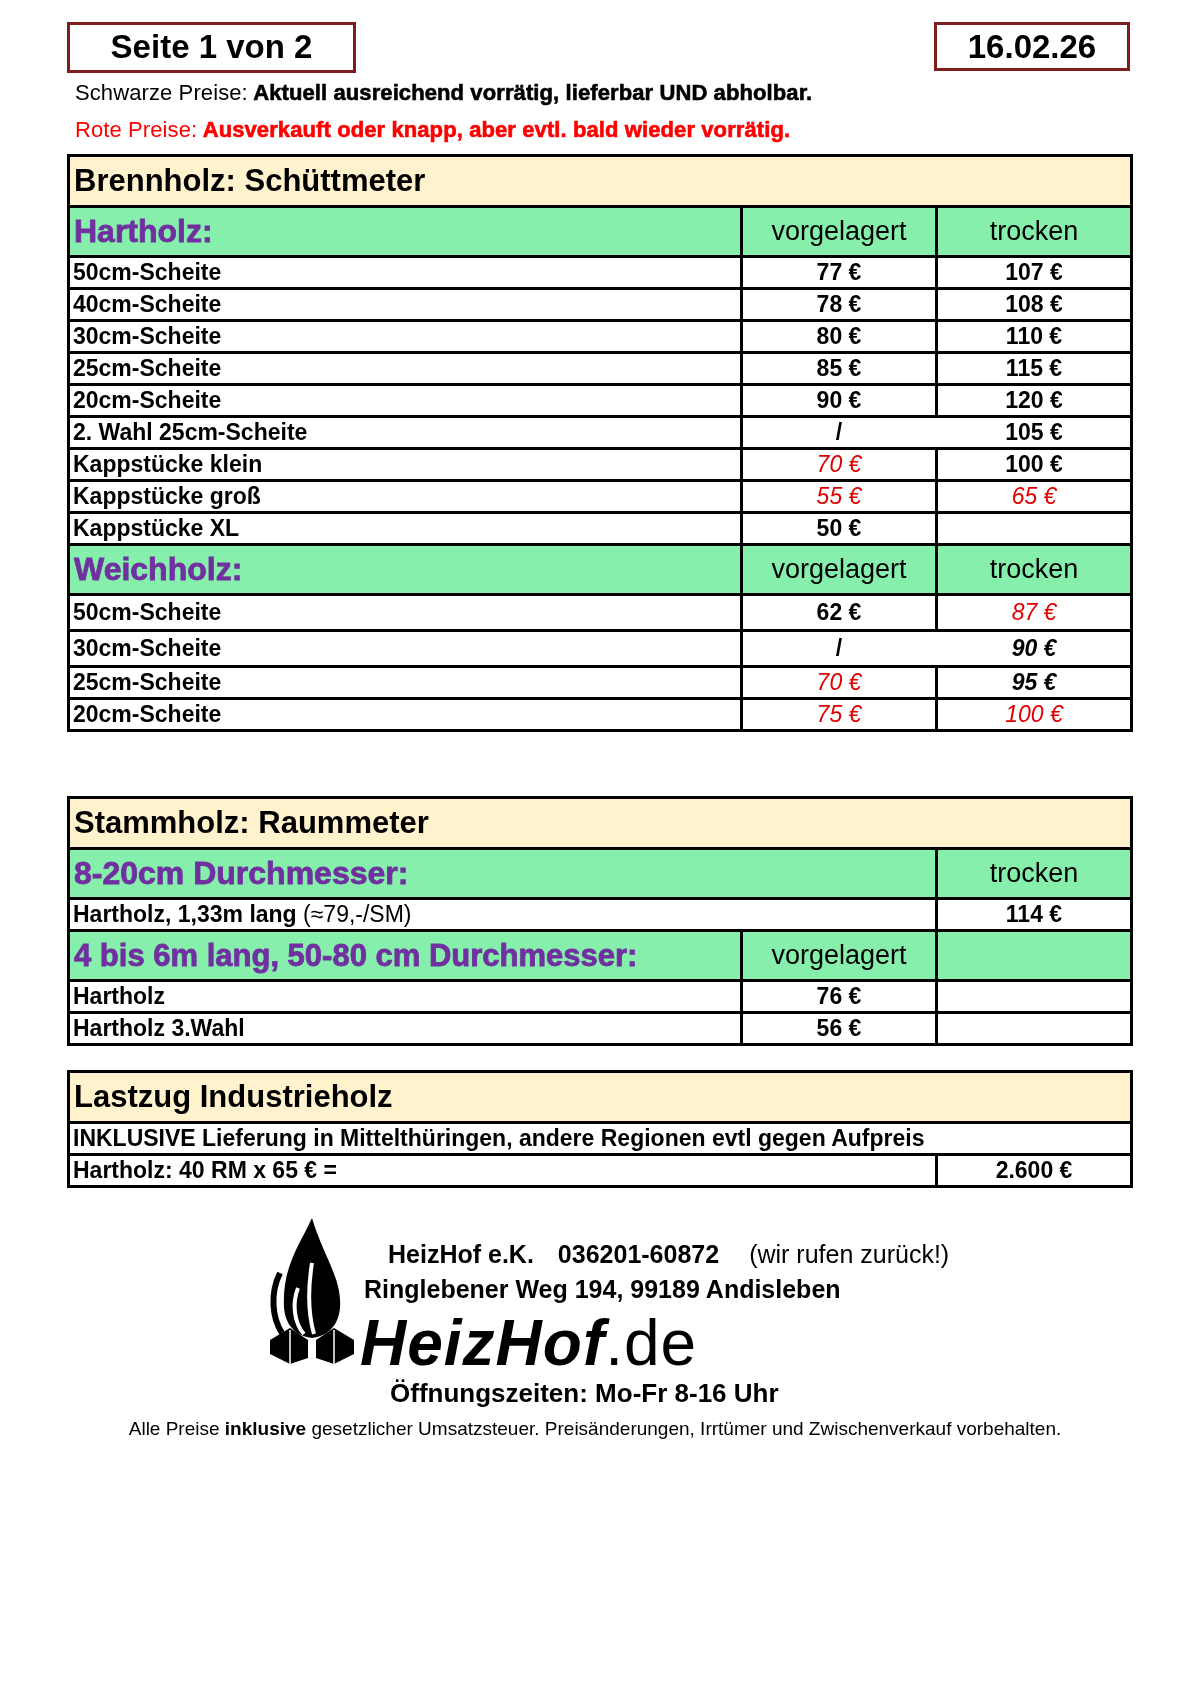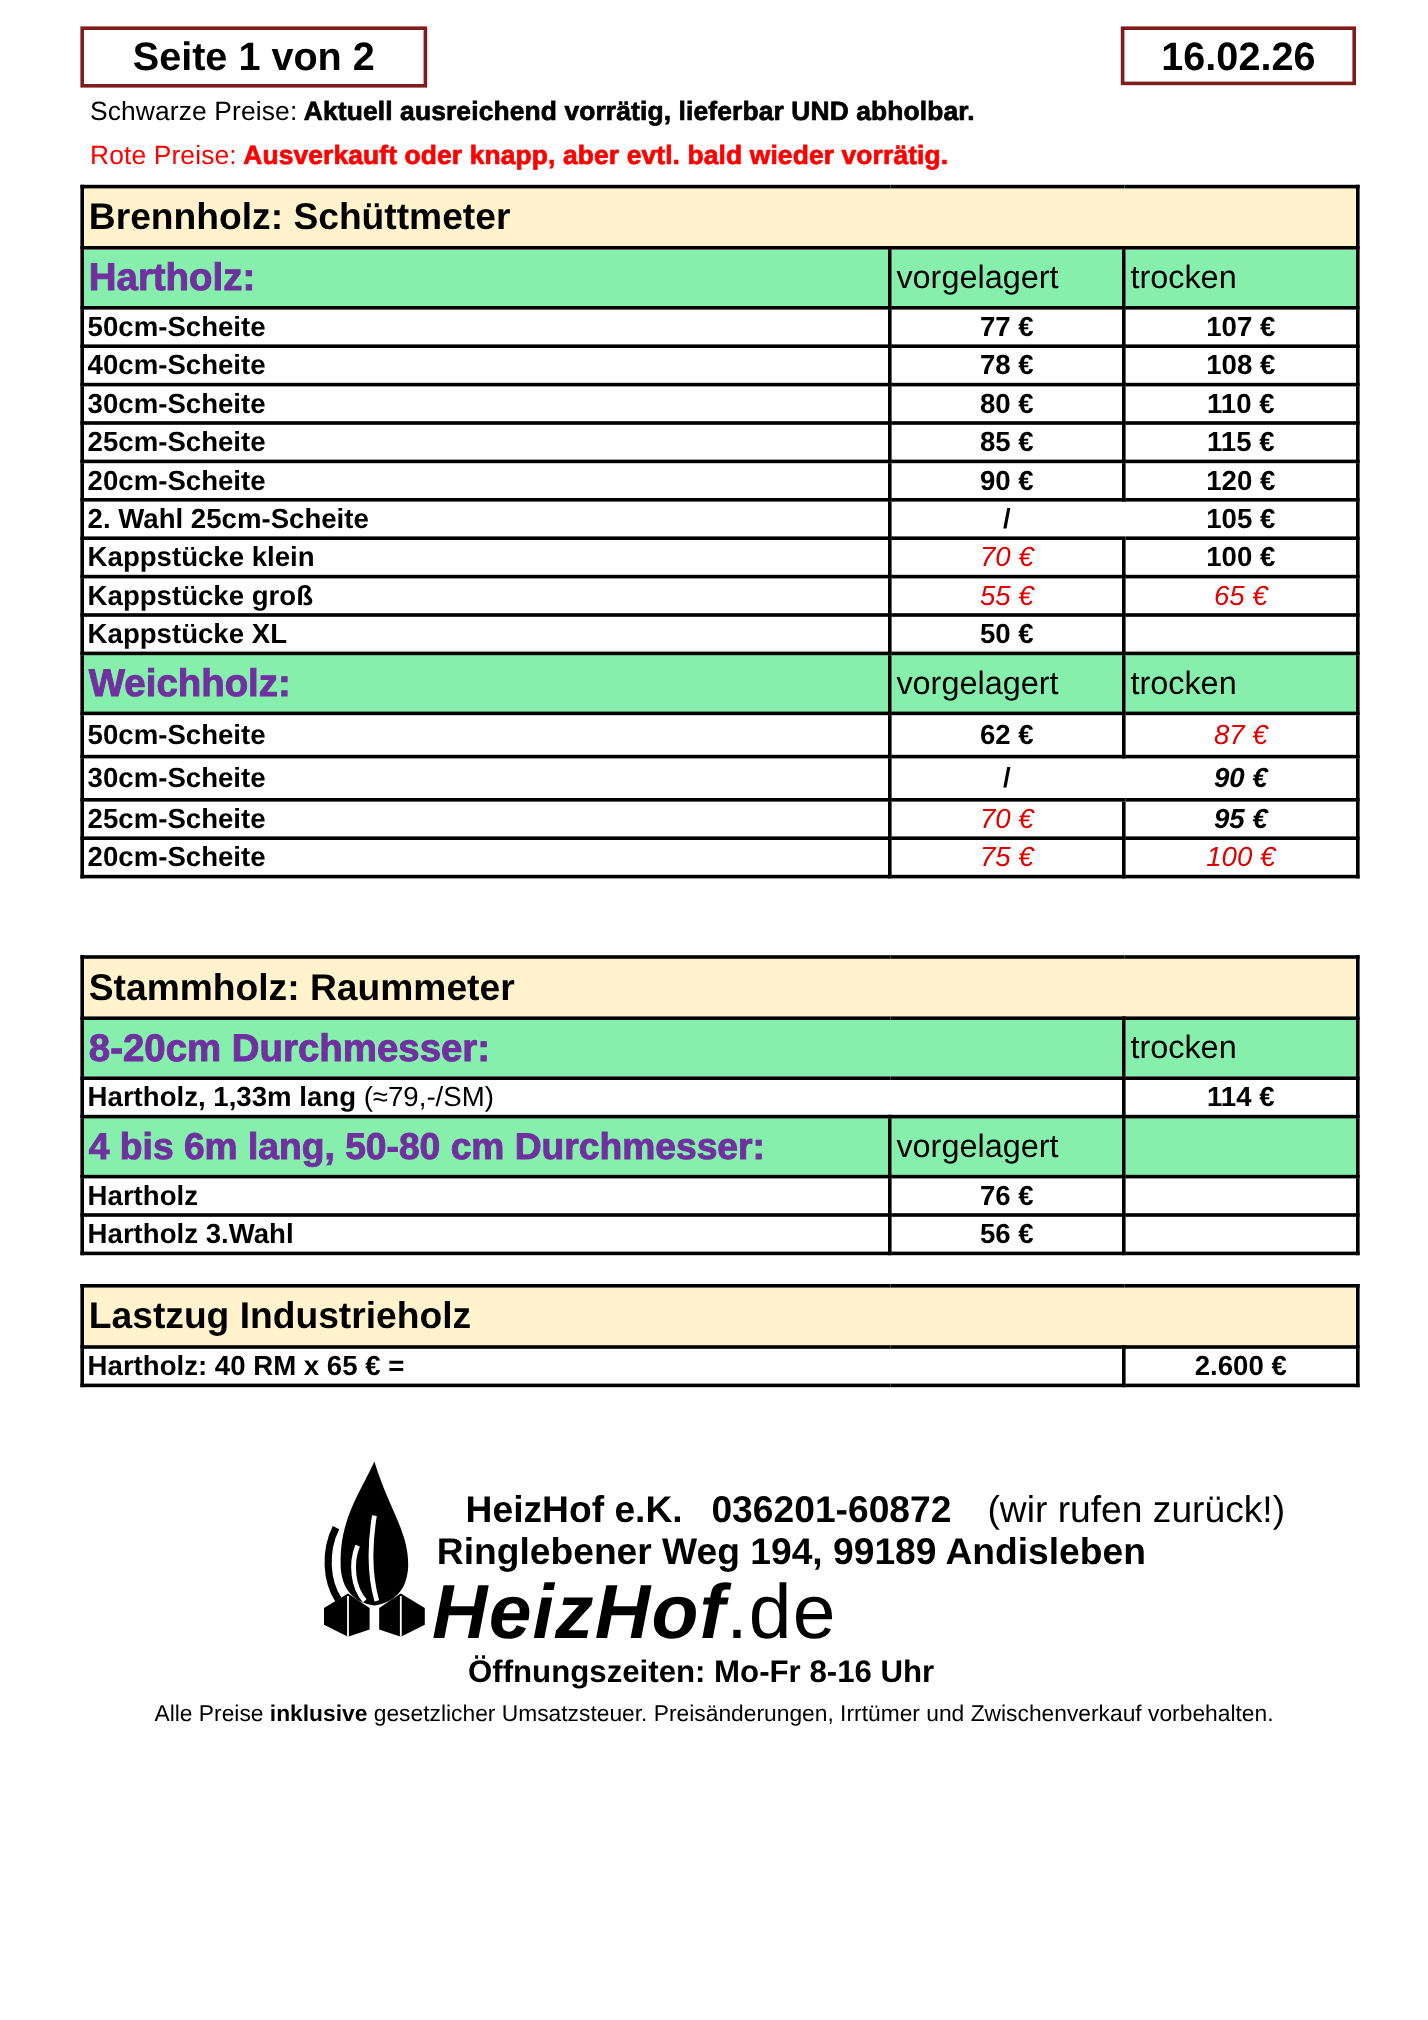--- a/index.html
+++ b/index.html
@@ -18,35 +18,35 @@
 
   table.pl { position: absolute; left: 67px; width: 1063px; border-collapse: collapse; table-layout: fixed; }
   table.pl td { border: 3px solid #000; padding: 0 4px; vertical-align: middle; white-space: nowrap; overflow: hidden; }
   col.c1 { width: 673px; }
   col.c2 { width: 195px; }
   col.c3 { width: 195px; }
 
   .sect td { background: #fff2cc; height: 51px; font-weight: bold; font-size: 31px; padding-left: 6px; }
   .sub td { background: #86efac; height: 50px; }
   .sub .label { color: #7030a0; font-weight: 900; font-size: 32px; -webkit-text-stroke: 0.8px #7030a0; padding-left: 4px; }
-  .sub .col { font-size: 27px; font-weight: normal; }
+  .sub .col { text-align: center; font-size: 27px; font-weight: normal; }
   .row td { height: 32px; font-size: 23px; }
   .row .name { font-weight: bold; padding-left: 3px; }
   .row .price { text-align: center; font-weight: bold; }
   .row .price.red { color: #e00000; font-weight: normal; font-style: italic; }
   .row .price.it { font-style: italic; }
   .row.tall td { height: 36px; }
   .noinner { border-right-color: transparent !important; }
   .name .light { font-weight: normal; }
 
   #t1 { top: 154px; }
   #t2 { top: 796px; }
   #t3 { top: 1070px; }
 
-  .contact { position: absolute; font-weight: bold; font-size: 31px; white-space: nowrap; }
+  .contact { position: absolute; font-weight: bold; font-size: 25px; white-space: nowrap; }
   #c-line1 { left: 388px; top: 1240px; }
   #c-line1 .gap { display: inline-block; width: 24px; }
   #c-line1 .note { font-weight: normal; margin-left: 30px; }
   #c-line2 { left: 364px; top: 1275px; }
   #brand { position: absolute; left: 360px; top: 1308px; font-size: 64px; font-weight: 900; font-style: italic; letter-spacing: 1px; white-space: nowrap; line-height: 70px; }
   #brand .tld { font-weight: normal; font-style: normal; }
   #hours { position: absolute; left: 390px; top: 1378px; font-size: 26px; font-weight: bold; white-space: nowrap; }
   #disclaimer { position: absolute; left: 0; width: 1190px; text-align: center; top: 1418px; font-size: 19px; white-space: nowrap; }
   #flame-logo { position: absolute; left: 268px; top: 1218px; width: 88px; height: 146px; }
 </style>
@@ -197,20 +197,23 @@
   <colgroup>
       <col class="c1">
       <col class="c2">
       <col class="c3">
     </colgroup>
   <tbody>
       <tr class="sect">
         <td colspan="3">Lastzug Industrieholz</td>
       </tr>
   <tr class="row">
+    <td class="name" colspan="3">INKLUSIVE Lieferung in Mittelthüringen, andere Regionen evtl gegen Aufpreis</td>
+  </tr>
+  <tr class="row">
     <td class="name" colspan="2">Hartholz: 40 RM x 65 € =</td>
     <td class="price">2.600 €</td>
   </tr>
 </tbody>
   </table>
 
 <svg id="flame-logo" viewBox="0 0 88 146">
   <path d="M44 0 C30 30 14 50 16 90 C18 110 30 118 44 120 C58 118 70 110 72 90 C74 60 56 40 44 0 Z" fill="#000"></path>
   <path d="M30 70 C24 85 26 105 36 116" stroke="#fff" stroke-width="4" fill="none"></path>
   <path d="M44 45 C40 70 40 95 46 116" stroke="#fff" stroke-width="4" fill="none"></path>

